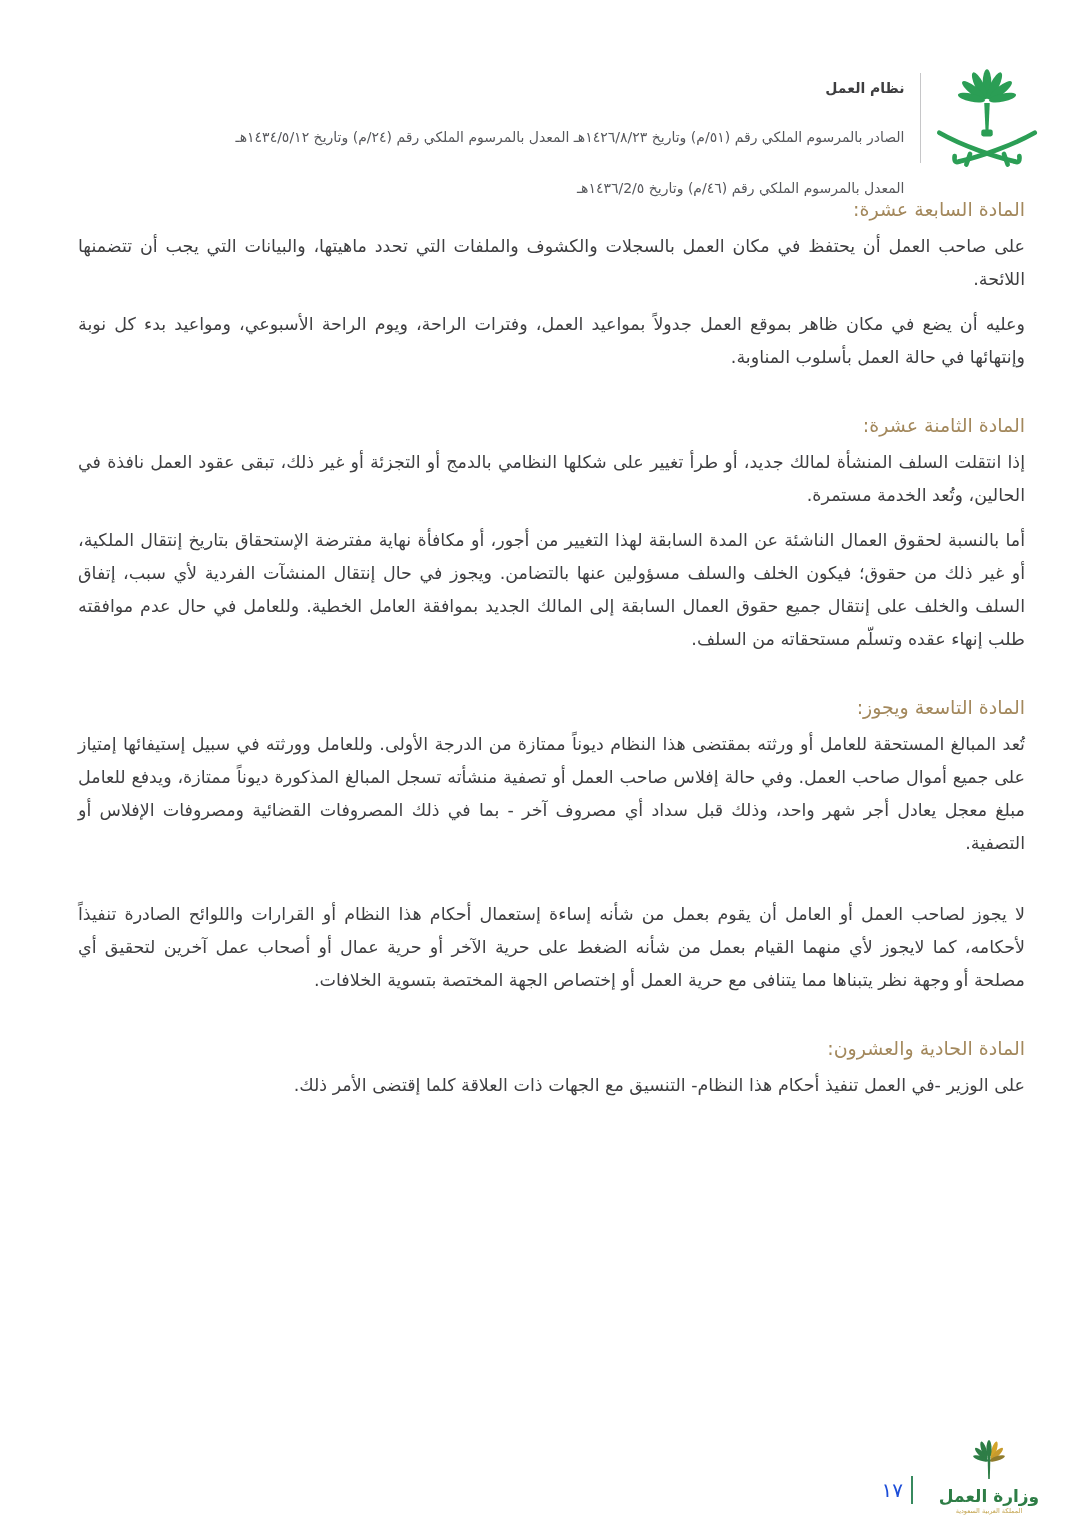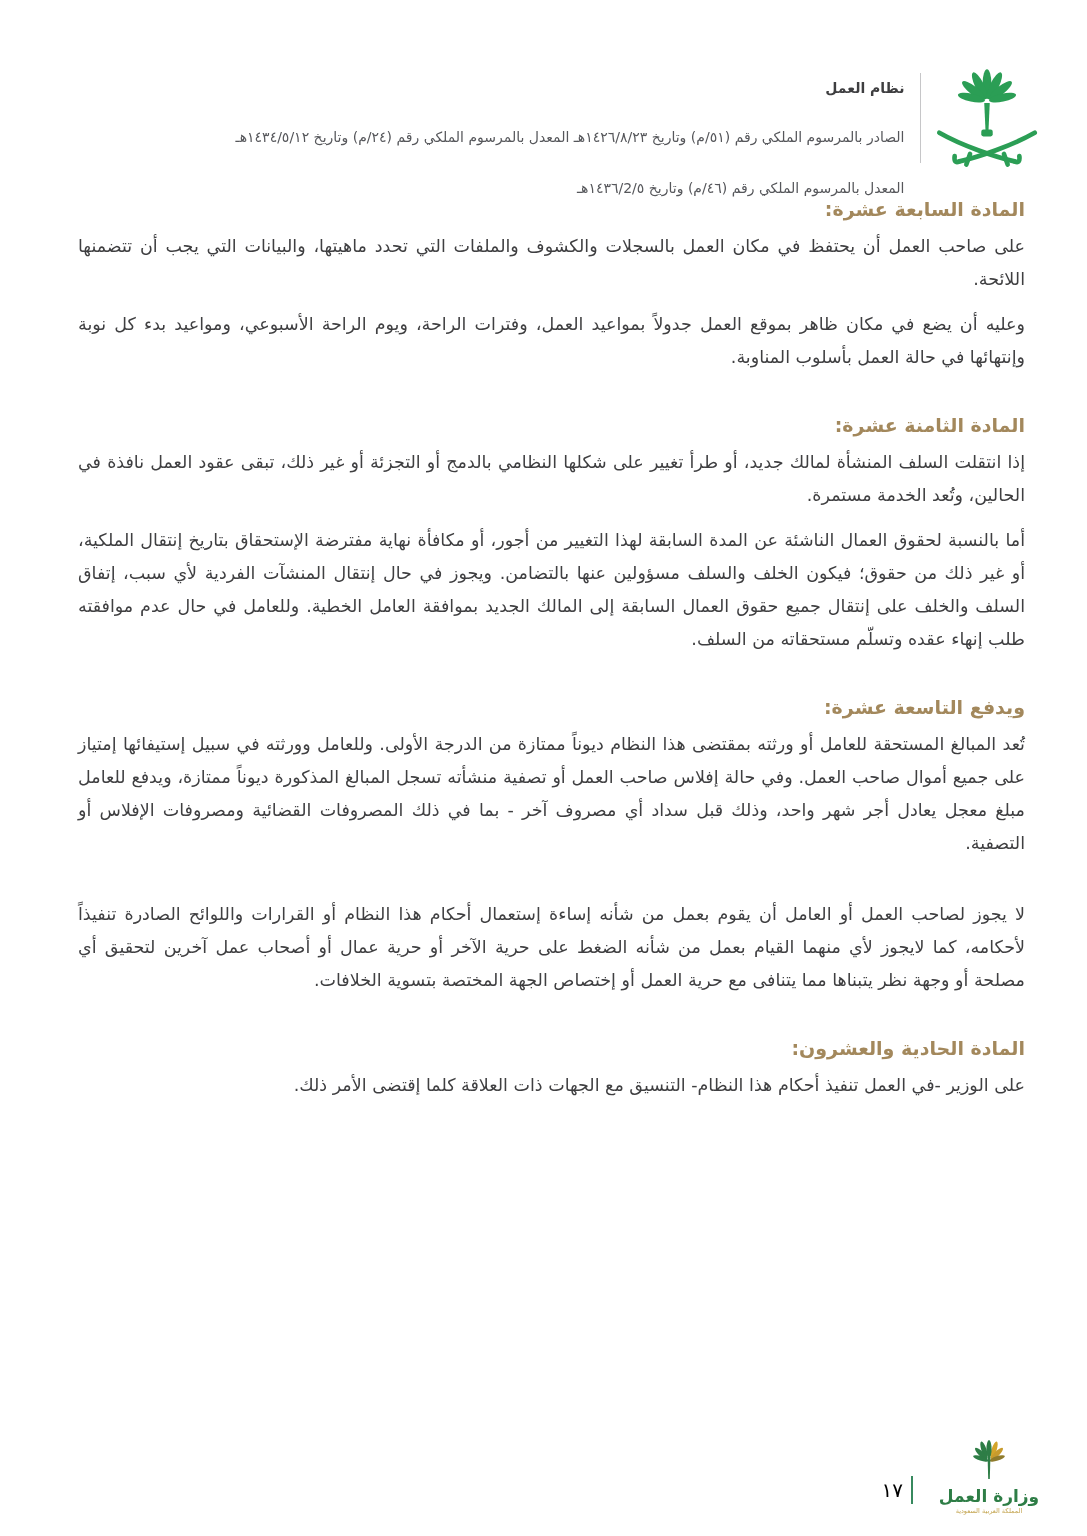--- a/index.html
+++ b/index.html
@@ -28,35 +28,35 @@
   }
   .doc-sub{
     font-size:14px;color:#56575b;line-height:27px;margin-top:24px;
   }
   
   .doc-main{
     position:absolute;top:196px;right:62px;left:62px;
   }
   .article{margin:0 0 38px 0;}
   .article-heading{
-    font-size:19px;font-weight:bold;color:#a3885c;
+    font-size:19px;font-weight:normal;color:#a3885c;
     margin:0 0 8px 0;line-height:26px;
   }
   .article p{
     font-size:17.5px;color:#3f3f41;line-height:33px;
     text-align:justify;margin:0 0 12px 16px;
   }
   .article p:last-child{margin-bottom:0;}
   
   .doc-footer{
     position:absolute;right:42px;bottom:20px;
     display:flex;direction:ltr;align-items:flex-end;
   }
   .page-number{
-    font-size:20px;color:#000000;line-height:20px;
+    font-size:20px;color:#1d4ed8;line-height:20px;
     margin:0 8px 16px 0;direction:rtl;
   }
   .footer-bar{
     width:2px;height:28px;background:#37895e;
     margin:0 20px 12px 0;
   }
   .ministry{width:112px;text-align:center;}
   .ministry-palm{display:block;margin:0 auto 1px auto;}
   .ministry-name{
     font-size:17px;font-weight:bold;color:#2e7d46;line-height:17px;
@@ -115,21 +115,21 @@
       <p>وعليه أن يضع في مكان ظاهر بموقع العمل جدولاً بمواعيد العمل، وفترات الراحة، ويوم الراحة الأسبوعي، ومواعيد بدء كل نوبة وإنتهائها في حالة العمل بأسلوب المناوبة.</p>
     </section>
 
     <section class="article">
       <h2 class="article-heading">المادة الثامنة عشرة:</h2>
       <p>إذا انتقلت السلف المنشأة لمالك جديد، أو طرأ تغيير على شكلها النظامي بالدمج أو التجزئة أو غير ذلك، تبقى عقود العمل نافذة في الحالين، وتُعد الخدمة مستمرة.</p>
       <p>أما بالنسبة لحقوق العمال الناشئة عن المدة السابقة لهذا التغيير من أجور، أو مكافأة نهاية مفترضة الإستحقاق بتاريخ إنتقال الملكية، أو غير ذلك من حقوق؛ فيكون الخلف والسلف مسؤولين عنها بالتضامن. ويجوز في حال إنتقال المنشآت الفردية لأي سبب، إتفاق السلف والخلف على إنتقال جميع حقوق العمال السابقة إلى المالك الجديد بموافقة العامل الخطية. وللعامل في حال عدم موافقته طلب إنهاء عقده وتسلّم مستحقاته من السلف.</p>
     </section>
 
     <section class="article">
-      <h2 class="article-heading">ويدفع التاسعة عشرة:</h2>
+      <h2 class="article-heading">المادة التاسعة ويجوز:</h2>
       <p>تُعد المبالغ المستحقة للعامل أو ورثته بمقتضى هذا النظام ديوناً ممتازة من الدرجة الأولى. وللعامل وورثته في سبيل إستيفائها إمتياز على جميع أموال صاحب العمل. وفي حالة إفلاس صاحب العمل أو تصفية منشأته تسجل المبالغ المذكورة ديوناً ممتازة، ويدفع للعامل مبلغ معجل يعادل أجر شهر واحد، وذلك قبل سداد أي مصروف آخر - بما في ذلك المصروفات القضائية ومصروفات الإفلاس أو التصفية.</p>
     </section>
 
     <section class="article">
       <p>لا يجوز لصاحب العمل أو العامل أن يقوم بعمل من شأنه إساءة إستعمال أحكام هذا النظام أو القرارات واللوائح الصادرة تنفيذاً لأحكامه، كما لايجوز لأي منهما القيام بعمل من شأنه الضغط على حرية الآخر أو حرية عمال أو أصحاب عمل آخرين لتحقيق أي مصلحة أو وجهة نظر يتبناها مما يتنافى مع حرية العمل أو إختصاص الجهة المختصة بتسوية الخلافات.</p>
     </section>
 
     <section class="article">
       <h2 class="article-heading">المادة الحادية والعشرون:</h2>
       <p>على الوزير -في العمل تنفيذ أحكام هذا النظام- التنسيق مع الجهات ذات العلاقة كلما إقتضى الأمر ذلك.</p>

